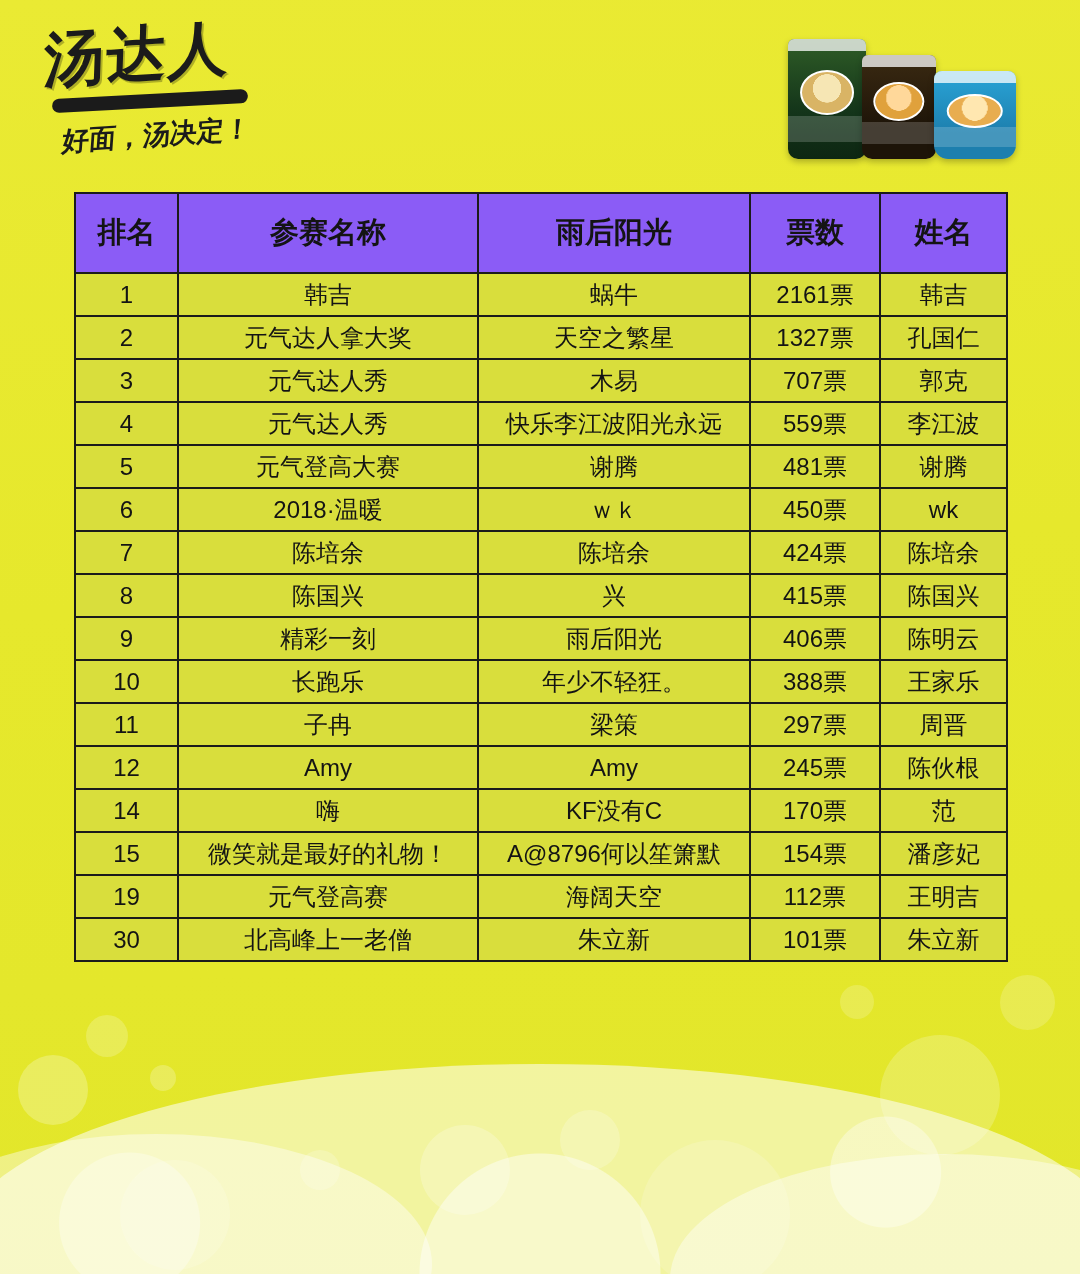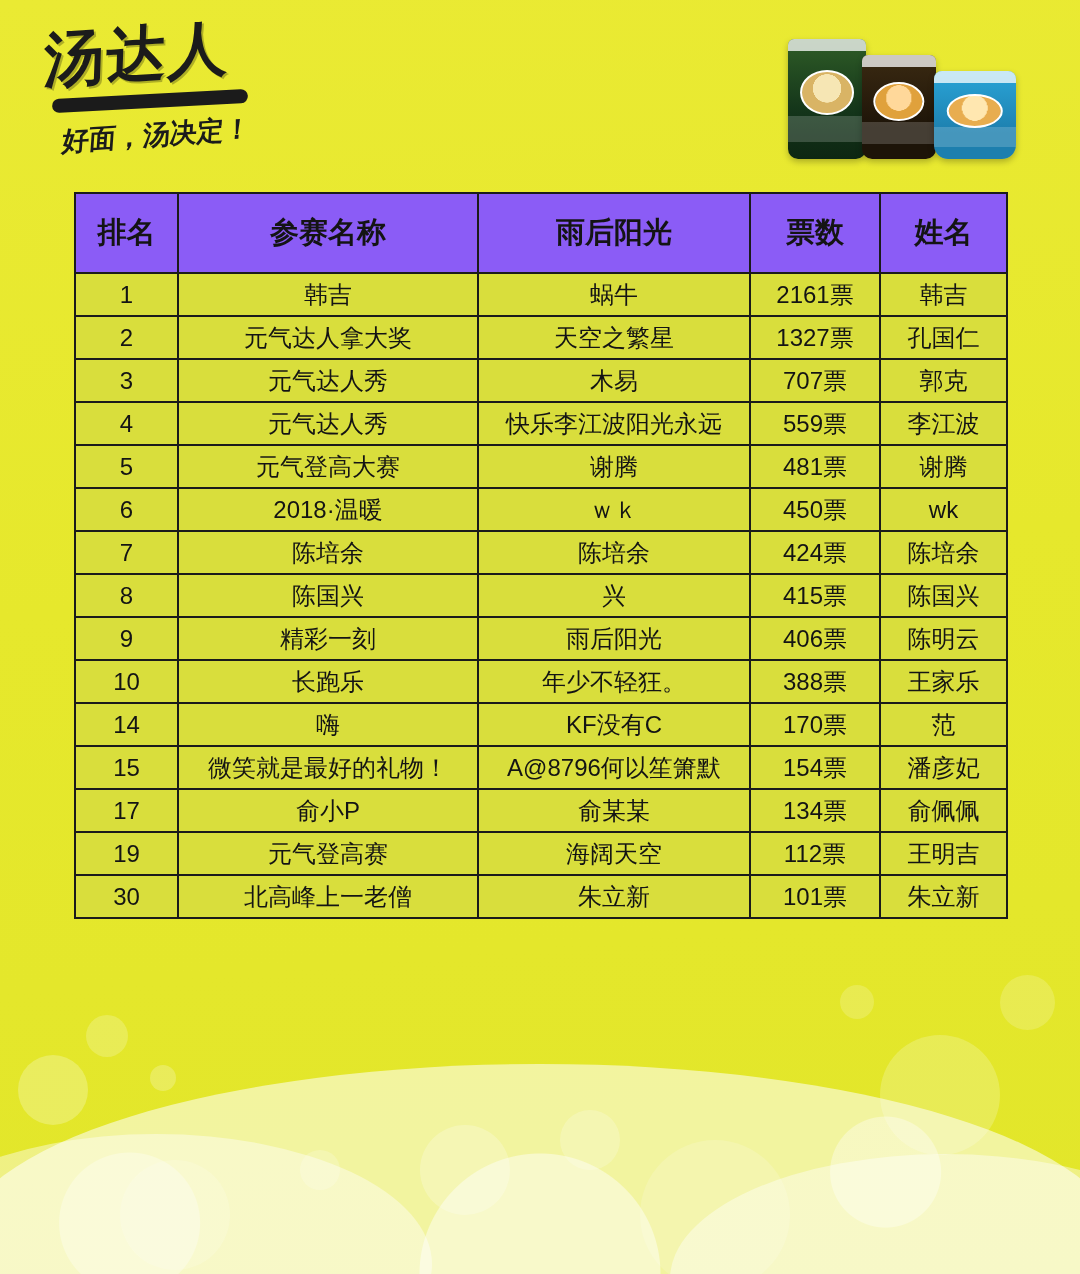--- a/index.html
+++ b/index.html
@@ -338,41 +338,48 @@
           <td class="cell-name">陈明云</td>
         </tr>
         <tr>
           <td class="cell-rank">10</td>
           <td class="cell-entry">长跑乐</td>
           <td class="cell-nick">年少不轻狂。</td>
           <td class="cell-votes">388票</td>
           <td class="cell-name">王家乐</td>
         </tr>
         <tr>
+          <td class="cell-rank">11</td>
+          <td class="cell-entry">子冉</td>
+          <td class="cell-nick">梁策</td>
+          <td class="cell-votes">297票</td>
+          <td class="cell-name">周晋</td>
+        </tr>
+        <tr>
+          <td class="cell-rank">12</td>
+          <td class="cell-entry">Amy</td>
+          <td class="cell-nick">Amy</td>
+          <td class="cell-votes">245票</td>
+          <td class="cell-name">陈伙根</td>
+        </tr>
+        <tr>
           <td class="cell-rank">14</td>
           <td class="cell-entry">嗨</td>
           <td class="cell-nick">KF没有C</td>
           <td class="cell-votes">170票</td>
           <td class="cell-name">范</td>
         </tr>
         <tr>
           <td class="cell-rank">15</td>
           <td class="cell-entry">微笑就是最好的礼物！</td>
           <td class="cell-nick">A@8796何以笙箫默</td>
           <td class="cell-votes">154票</td>
           <td class="cell-name">潘彦妃</td>
         </tr>
         <tr>
-          <td class="cell-rank">17</td>
-          <td class="cell-entry">俞小P</td>
-          <td class="cell-nick">俞某某</td>
-          <td class="cell-votes">134票</td>
-          <td class="cell-name">俞佩佩</td>
-        </tr>
-        <tr>
           <td class="cell-rank">19</td>
           <td class="cell-entry">元气登高赛</td>
           <td class="cell-nick">海阔天空</td>
           <td class="cell-votes">112票</td>
           <td class="cell-name">王明吉</td>
         </tr>
         <tr>
           <td class="cell-rank">30</td>
           <td class="cell-entry">北高峰上一老僧</td>
           <td class="cell-nick">朱立新</td>

